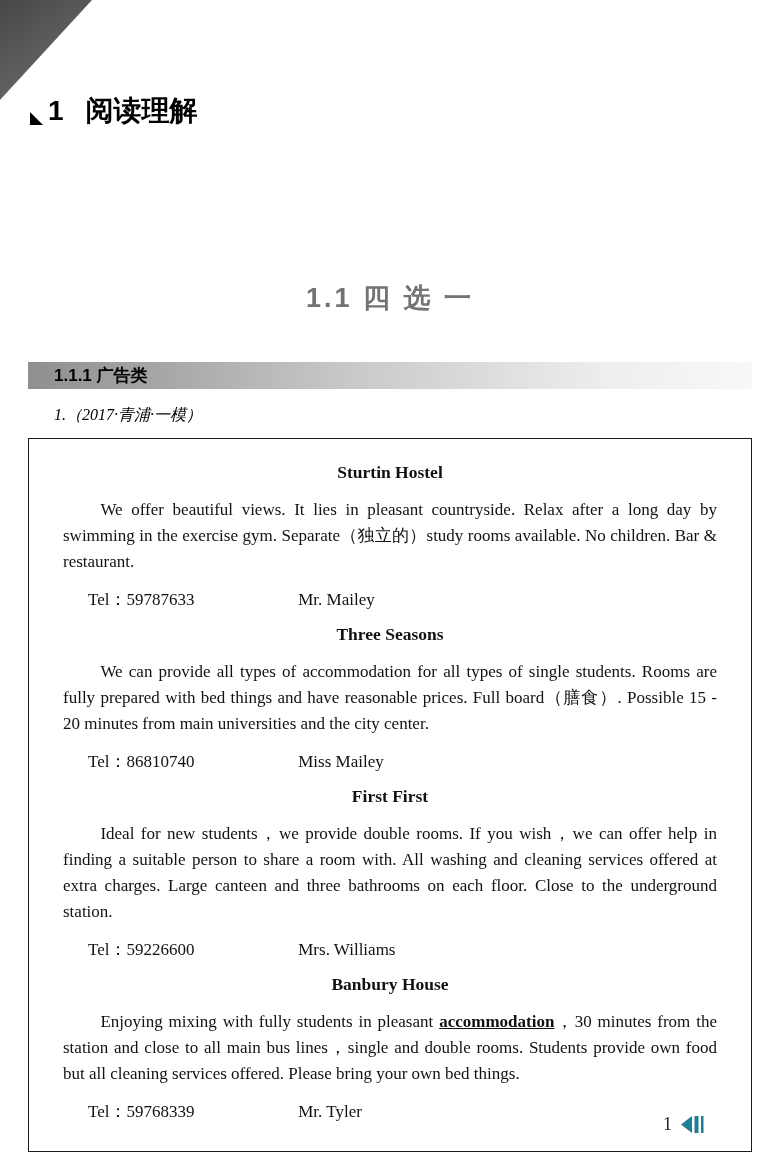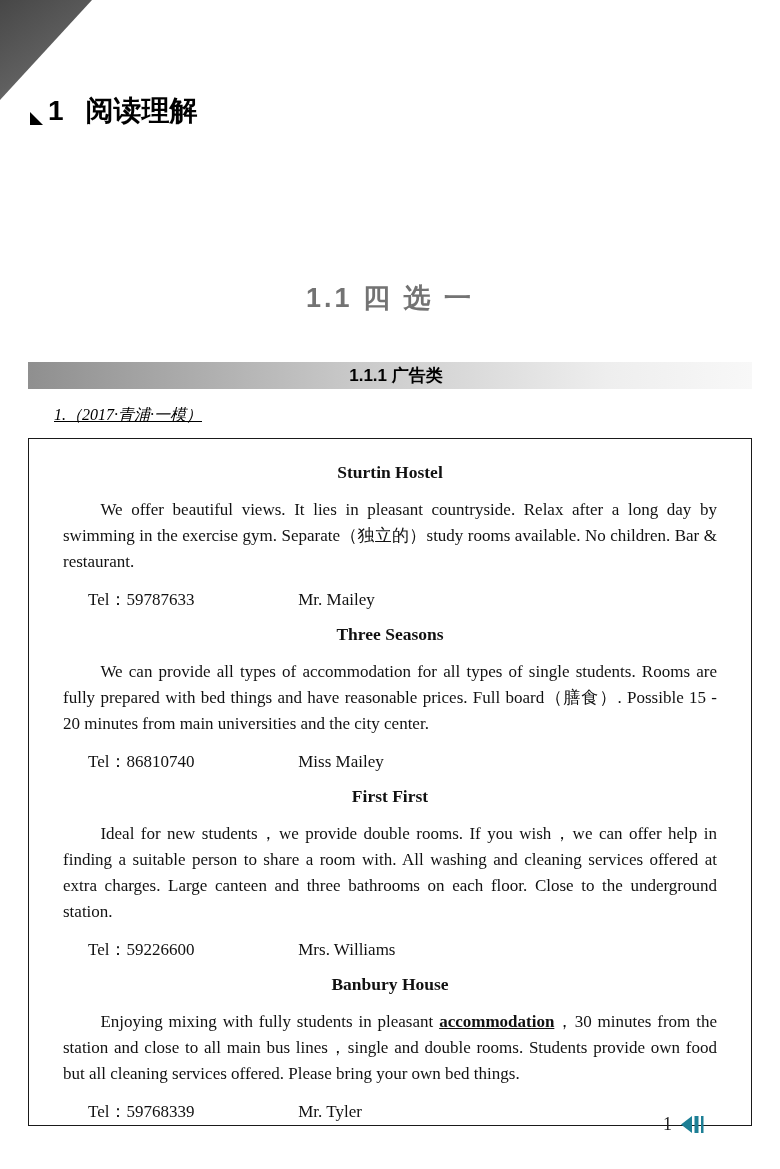--- a/index.html
+++ b/index.html
@@ -49,42 +49,40 @@
     font-size: 27px;
     line-height: 36px;
     letter-spacing: 3px;
     color: #737373;
   }
 
   .subsection-bar {
     margin: 46px 28px 0 28px;
     height: 27px;
     line-height: 27px;
-    padding-left: 12px;
+    padding-left: 26px;
     background: linear-gradient(to right, #8f8f8f 0%, #c9c9c9 45%, #eeeeee 80%, #f8f8f8 100%);
     font-family: "Liberation Sans", "DejaVu Sans", sans-serif;
     font-weight: bold;
     font-size: 17px;
     color: #000;
-    text-align: center;
   }
 
   .exercise-label {
     margin: 15px 0 0 54px;
     font-style: italic;
     font-size: 16px;
     line-height: 22px;
     color: #000;
-    text-decoration: underline;
   }
 
   .ad-box {
     margin: 12px 28px 0 28px;
     border: 1.5px solid #1a1a1a;
-    padding: 12px 22px 0 22px;
+    padding: 12px 22px 26px 22px;
   }
   .ad-title {
     text-align: center;
     font-weight: bold;
     font-size: 17.5px;
     line-height: 26px;
     margin: 8px 0 10px 0;
   }
   .ad-body {
     margin: 12px;

